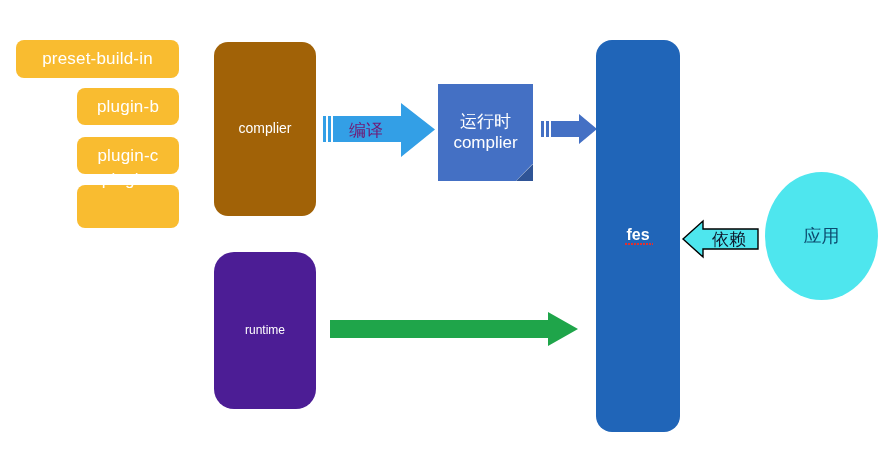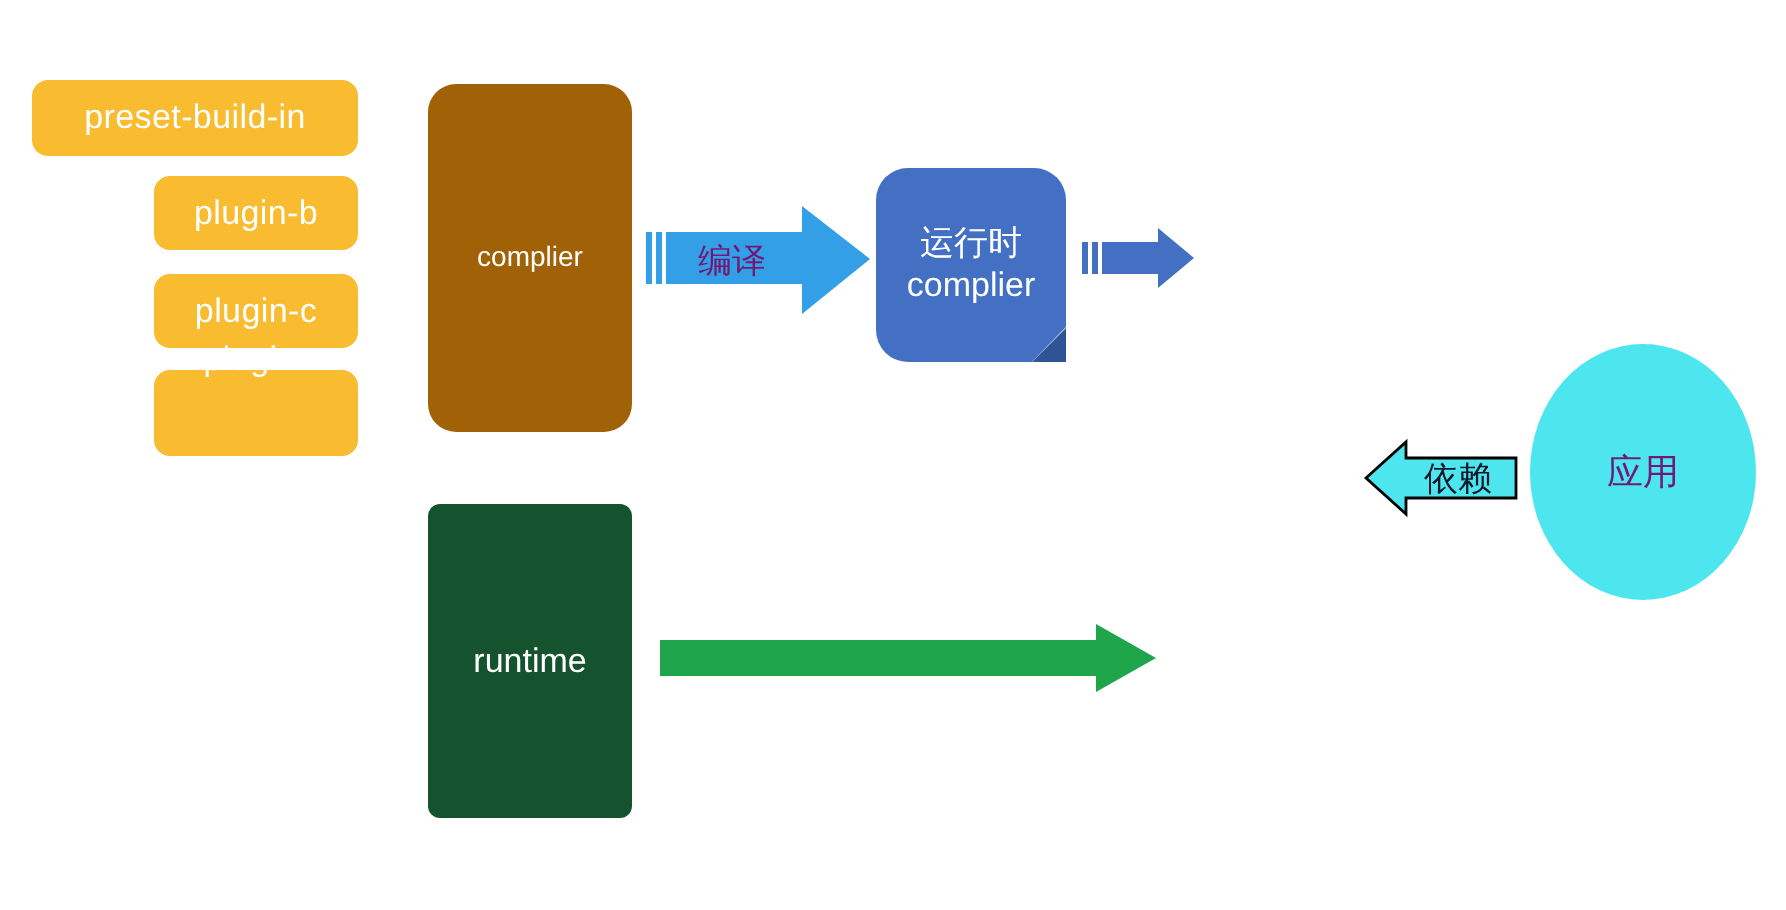--- a/index.html
+++ b/index.html
@@ -22,44 +22,43 @@
   .node {
     position: absolute;
     box-sizing: border-box;
     display: flex;
     align-items: center;
     justify-content: center;
     text-align: center;
     color: #ffffff;
     line-height: 1.12;
     user-select: none;
-    border-radius: 16px;
   }
 
   
   .chip {
     background: #f9bc30;
     border-radius: 8px;
     font-size: 17px;
     font-weight: 400;
     letter-spacing: .2px;
   }
 
   
   .complier {
     background: #a16207;
     border-radius: 14px;
     font-size: 14px;
   }
 
   
   .runtime {
-    background: #14532d;
-    border-radius: 6px;
-    font-size: 17px;
+    background: #4c1d95;
+    border-radius: 20px;
+    font-size: 12px;
   }
 
   
   .fes {
     background: #2065b8;
     border-radius: 16px;
     font-size: 16px;
     font-weight: 700;
   }
   .fes .fes-label {
@@ -86,21 +85,21 @@
     font-size: 17px;
     line-height: 1.18;
     clip-path: polygon(0 0, 100% 0, 100% 82%, 82% 100%, 0 100%);
   }
   .folded .fold-txt { position: relative; z-index: 2; }
 
   
   .ellipse {
     background: #4ee6ee;
     border-radius: 50%;
-    color: #701a75;
+    color: #0c4a6e;
     font-size: 18px;
   }
 
   
   .arrow { position: absolute; }
   .arrow svg { display: block; overflow: visible; }
   .arrow-label {
     position: absolute;
     display: flex;
     align-items: center;
@@ -163,20 +162,23 @@
       <path d="M10,7 L38,7 L38,0 L56,15 L38,30 L38,23 L10,23 Z" fill="#4470c4"></path>
     </svg>
   </div>
 
   <div class="arrow" style="left:330px; top:312px;">
     <svg width="248" height="34" viewBox="0 0 248 34" aria-hidden="true">
       <path d="M0,8 L218,8 L218,0 L248,17 L218,34 L218,26 L0,26 Z" fill="#1fa54a"></path>
     </svg>
   </div>
 
+  <div class="node fes" style="left:596px; top:40px; width:84px; height:392px;">
+    <span class="fes-label">fes</span>
+  </div>
 
   <div class="arrow" style="left:683px; top:219px;">
     <svg width="76" height="40" viewBox="0 0 76 40" aria-hidden="true">
       <path d="M0,20 L20,2 L20,10 L75,10 L75,30 L20,30 L20,38 Z" fill="#4ee6ee" stroke="#000000" stroke-width="1.4" stroke-linejoin="miter"></path>
     </svg>
   </div>
   <div class="arrow-label lbl-black" style="left:700px; top:219px; width:58px; height:40px;">依赖</div>
 
   <div class="node ellipse" style="left:765px; top:172px; width:113px; height:128px;">
     <span>应用</span>

